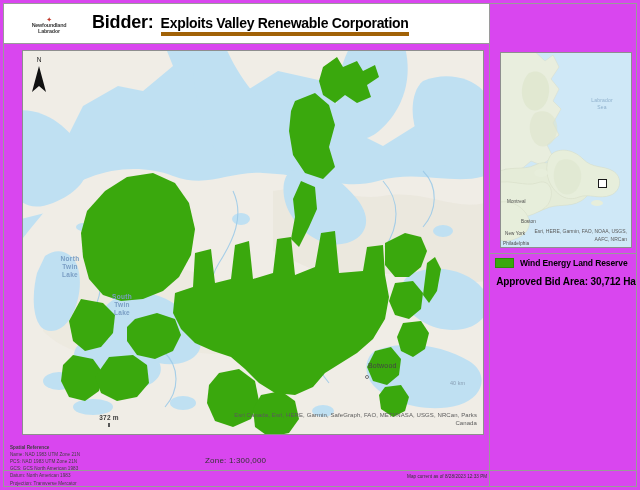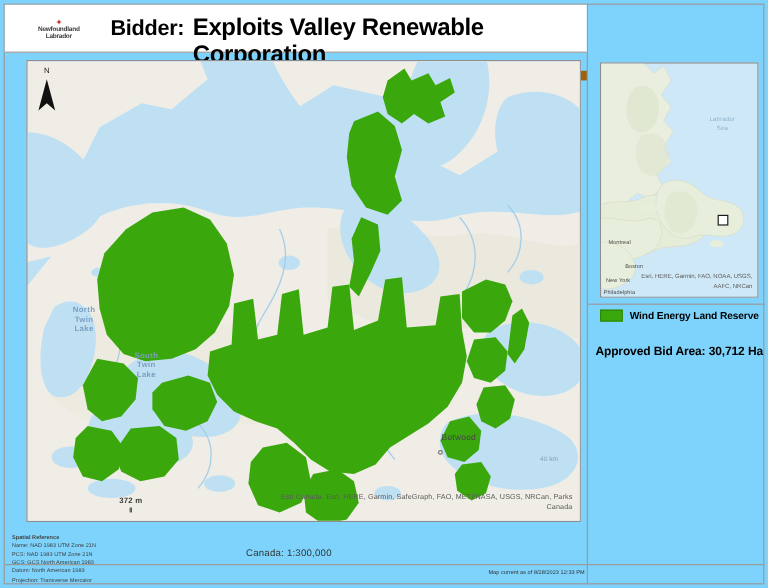--- a/index.html
+++ b/index.html
@@ -12,21 +12,21 @@
     height: 490px;
     font-family: "Liberation Sans", sans-serif;
     overflow: hidden;
     position: relative;
   }
 
   
   #page {
     position: absolute;
     inset: 0;
-    background: #7dd3fc;
+    background: #d946ef;
   }
 
   
   #layout-border {
     position: absolute;
     left: 3px; top: 3px;
     width: 634px; height: 484px;
     border: 1px solid #9a9a9a;
     box-sizing: border-box;
   }
@@ -85,25 +85,25 @@
     align-items: baseline;
     gap: 7px;
   }
   #bidder-label {
     font-size: 18px;
     font-weight: bold;
     color: #000;
     letter-spacing: -0.2px;
   }
   #bidder-name {
-    font-size: 20px;
+    font-size: 14px;
     font-weight: bold;
     color: #000;
     letter-spacing: -0.3px;
-    border-bottom: 8px solid #a16207;
+    border-bottom: 4px solid #a16207;
     padding-bottom: 1px;
   }
 
   
   #map-frame {
     position: absolute;
     left: 22px; top: 50px;
     width: 462px; height: 385px;
     border: 1px solid #8e8e8e;
     box-sizing: border-box;
@@ -289,23 +289,22 @@
   #legend-title {
     font-size: 13px;
     font-weight: bold;
     color: #000;
     letter-spacing: -0.2px;
     margin-bottom: 7px;
   }
   #legend-row {
     display: flex;
     align-items: center;
-    justify-content: center;
     gap: 6px;
-    margin-bottom: 20px;
+    margin-bottom: 8px;
   }
   #legend-swatch {
     width: 19px; height: 10px;
     background: #3aa80d;
     border: 1px solid #2e8a0a;
     box-sizing: border-box;
     flex: none;
   }
   #legend-label {
     font-size: 8.5px;
@@ -556,21 +555,21 @@
 
   <div id="spatial-ref">
     <div class="sr-head">Spatial Reference</div>
     <div>Name: NAD 1983 UTM Zone 21N</div>
     <div>PCS: NAD 1983 UTM Zone 21N</div>
     <div>GCS: GCS North American 1983</div>
     <div>Datum: North American 1983</div>
     <div>Projection: Transverse Mercator</div>
   </div>
 
-  <div id="scale-text">Canada: 1:300,000</div>
+  <div id="scale-text">Zone: 1:300,000</div>
   <div id="map-current">Map current as of 8/28/2023 12:33 PM</div>
 
   <div id="inset-frame">
     <svg width="132" height="196" viewBox="0 0 132 196" xmlns="http://www.w3.org/2000/svg">
       <rect x="0" y="0" width="132" height="196" fill="#cfe8f7"></rect>
 
       <path fill="#e9eede" stroke="#d8dcc8" stroke-width="0.5" d="
         M -5,-5 L 30,-5 L 44,8 L 52,2 L 58,14 L 50,26 L 58,36 L 52,48
         L 60,56 L 52,70 L 58,82 L 46,92 L 52,104 L 40,112 L 30,108
         L 18,118 L 4,116 L -5,126 Z"></path>

